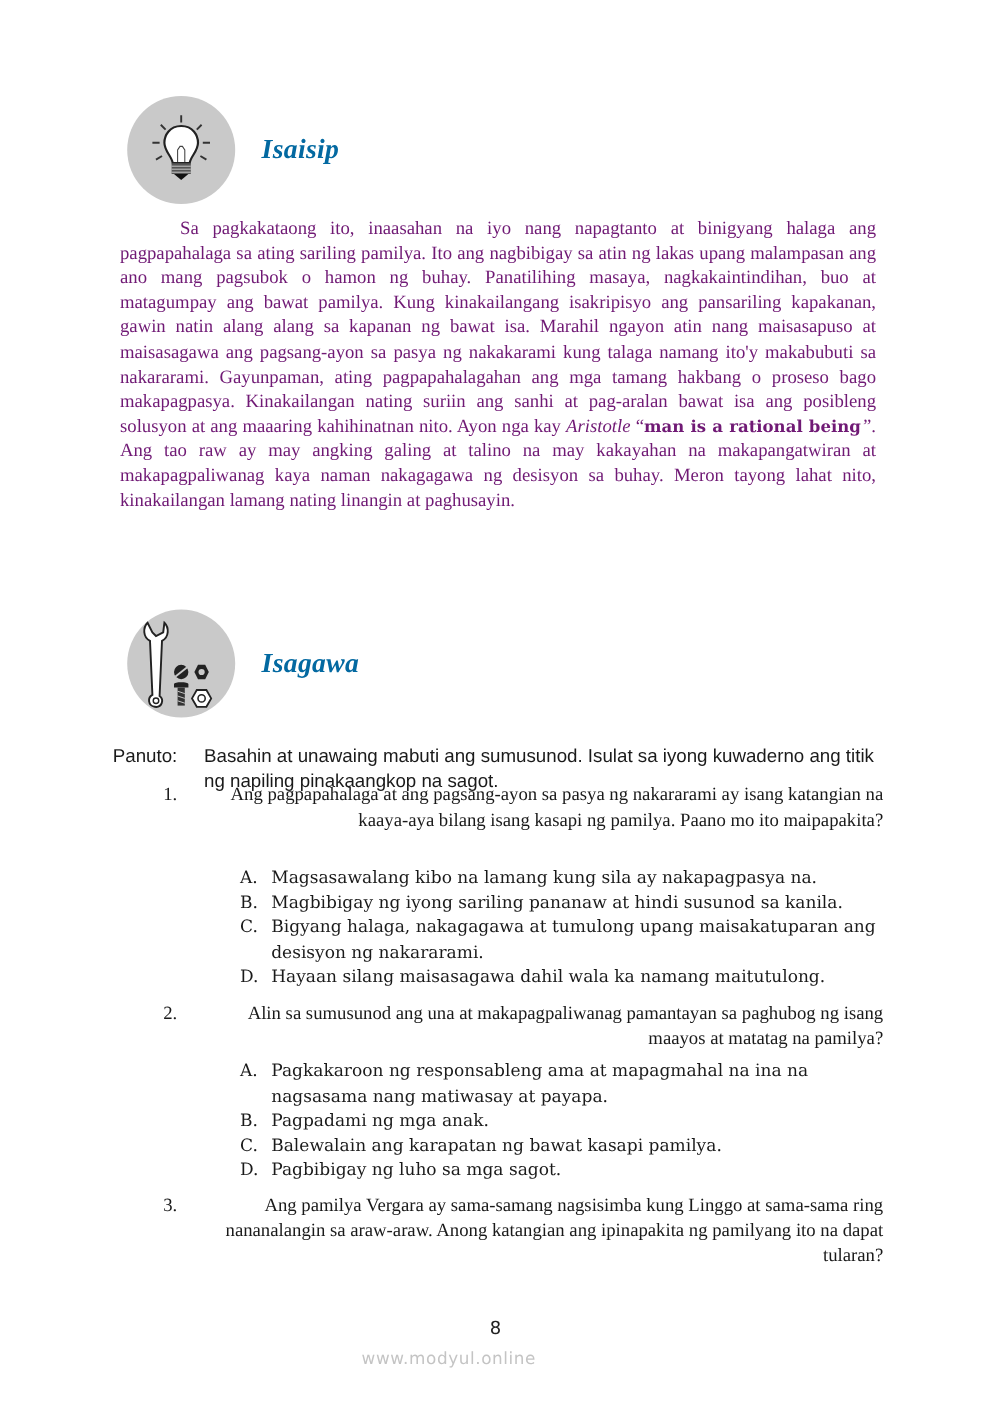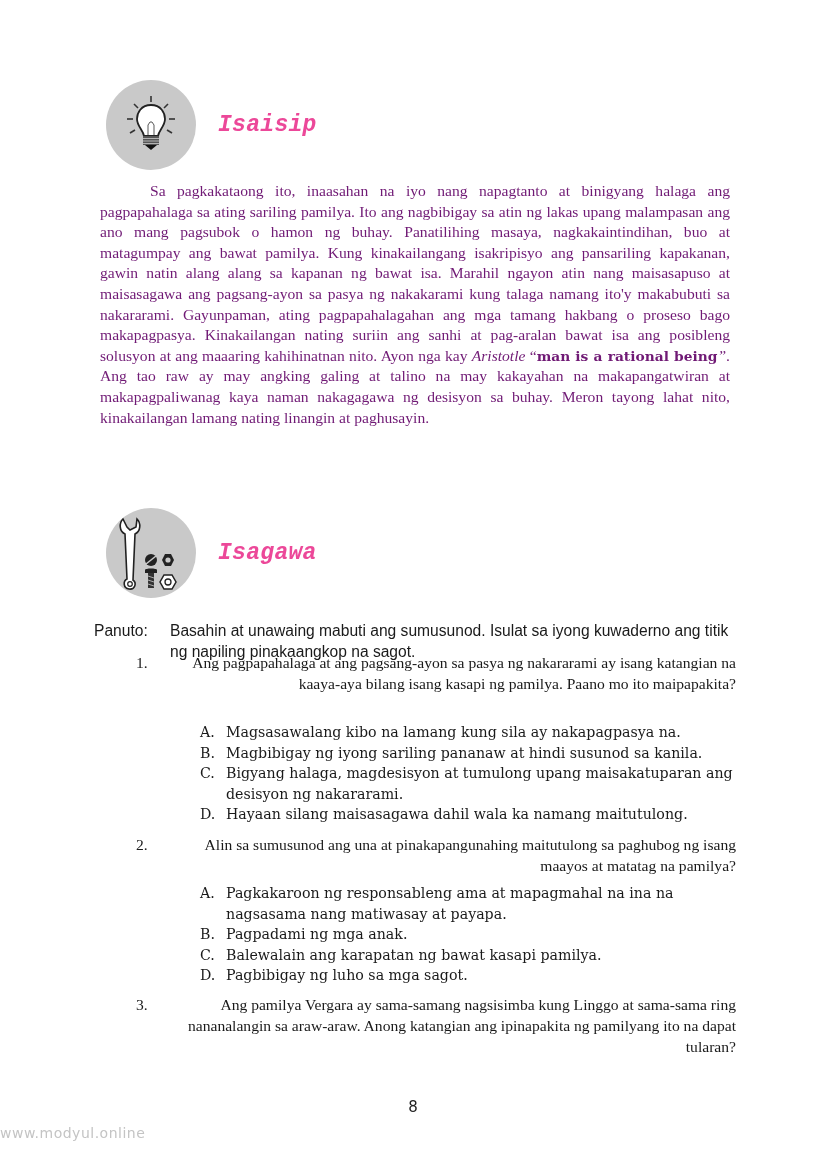--- a/index.html
+++ b/index.html
@@ -2,22 +2,22 @@
 <html><head>
 <meta charset="utf-8">
 <style>
   html, body { margin: 0; padding: 0; background: #ffffff; }
   body { width: 826px; height: 1169px; position: relative; overflow: hidden;
          font-family: "DejaVu Serif", "Liberation Serif", serif; color: #1a1a1a; }
 
   .section-head { position: absolute; left: 106px; display: flex; align-items: center; }
   .icon-circle { width: 90px; height: 90px; border-radius: 50%; background: #c9c9c9;
                  display: flex; align-items: center; justify-content: center; }
-  .section-title { font-family: Liberation Mono, monospace; font-weight: bold; font-style: italic;
-                   font-size: 23px; color: #ec4899; margin-left: 22px; letter-spacing: 0.3px; }
+  .section-title { font-family: Liberation Serif, serif; font-weight: bold; font-style: italic;
+                   font-size: 23px; color: #0369a1; margin-left: 22px; letter-spacing: 0.3px; }
 
   .para { position: absolute; left: 100px; width: 630px; font-family: "Liberation Serif", serif;
           font-size: 15.6px; line-height: 20.6px; text-align: justify; color: #701a75; }
   .para .indent { display: inline-block; width: 50px; }
   .para b { font-family: "DejaVu Serif", serif; font-size: 13.8px; }
 
   .panuto { position: absolute; left: 94px; top: 620px; width: 640px; display: flex;
             font-family: Liberation Sans, sans-serif; font-size: 15.6px; line-height: 21px; }
   .panuto-label { width: 76px; flex-shrink: 0; }
   .panuto-text { flex: 1; }
@@ -28,21 +28,21 @@
   .q-text { flex: 1; text-align: right; }
 
   .choices { position: absolute; left: 200px; width: 540px; font-family: "DejaVu Serif", serif;
              font-size: 14.2px; line-height: 20.6px; }
   .choice { display: flex; }
   .c-letter { width: 26px; flex-shrink: 0; }
   .c-text { flex: 1; }
 
   .page-num { position: absolute; top: 1098px; left: 0; width: 826px; text-align: center;
               font-family: "DejaVu Sans", sans-serif; font-size: 15px; color: #222; }
-  .footer-url { position: absolute; top: 1125px; left: 0; width: 748px; 
+  .footer-url { position: absolute; top: 1125px; left: 0; width: 748px; text-align: center;
                 font-family: "DejaVu Sans", sans-serif; font-size: 14px; color: #c4c4c4; letter-spacing: 0.5px; }
 </style>
 </head>
 <body>
 
 <div class="section-head" style="top:80px;">
   <div class="icon-circle">
     <svg width="70" height="70" viewBox="0 0 70 70">
       <g stroke="#333" stroke-width="1.6" fill="none">
         <line x1="35" y1="6" x2="35" y2="12"></line>
@@ -103,31 +103,31 @@
   <div class="choice">
     <span class="c-letter">A.</span>
     <span class="c-text">Magsasawalang kibo na lamang kung sila ay nakapagpasya na.</span>
   </div>
   <div class="choice">
     <span class="c-letter">B.</span>
     <span class="c-text">Magbibigay ng iyong sariling pananaw at hindi susunod sa kanila.</span>
   </div>
   <div class="choice">
     <span class="c-letter">C.</span>
-    <span class="c-text">Bigyang halaga, magdesisyon at tumulong upang maisakatuparan ang desisyon ng nakararami.</span>
+    <span class="c-text">Bigyang halaga, nakagagawa at tumulong upang maisakatuparan ang desisyon ng nakararami.</span>
   </div>
   <div class="choice">
     <span class="c-letter">D.</span>
     <span class="c-text">Hayaan silang maisasagawa dahil wala ka namang maitutulong.</span>
   </div>
 </div>
 
 <div class="question" style="top:834px;">
   <span class="q-num">2.</span>
-  <span class="q-text">Alin sa sumusunod ang una at pinakapangunahing maitutulong sa paghubog ng isang maayos at matatag na pamilya?</span>
+  <span class="q-text">Alin sa sumusunod ang una at makapagpaliwanag pamantayan sa paghubog ng isang maayos at matatag na pamilya?</span>
 </div>
 <div class="choices" style="top:883px;">
   <div class="choice">
     <span class="c-letter">A.</span>
     <span class="c-text">Pagkakaroon ng responsableng ama at mapagmahal na ina na nagsasama nang matiwasay at payapa.</span>
   </div>
   <div class="choice">
     <span class="c-letter">B.</span>
     <span class="c-text">Pagpadami ng mga anak.</span>
   </div>

